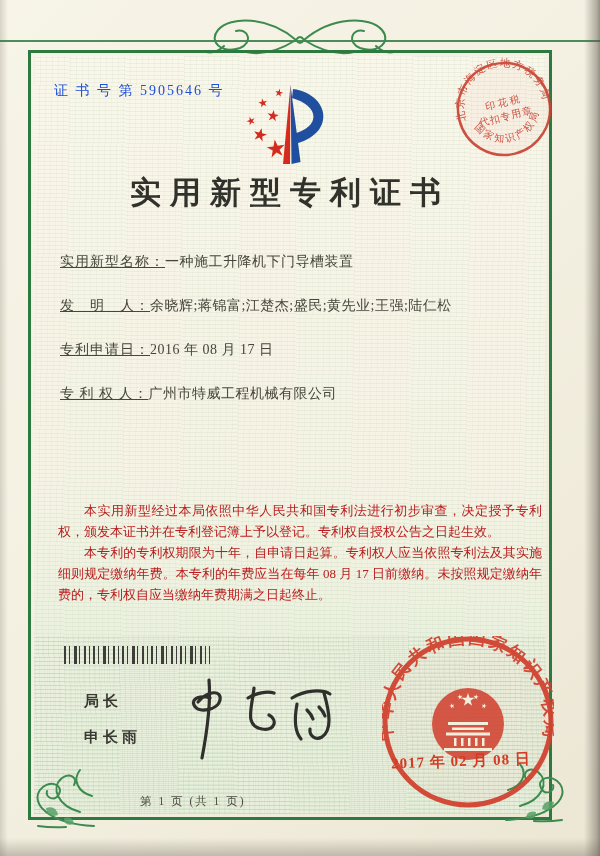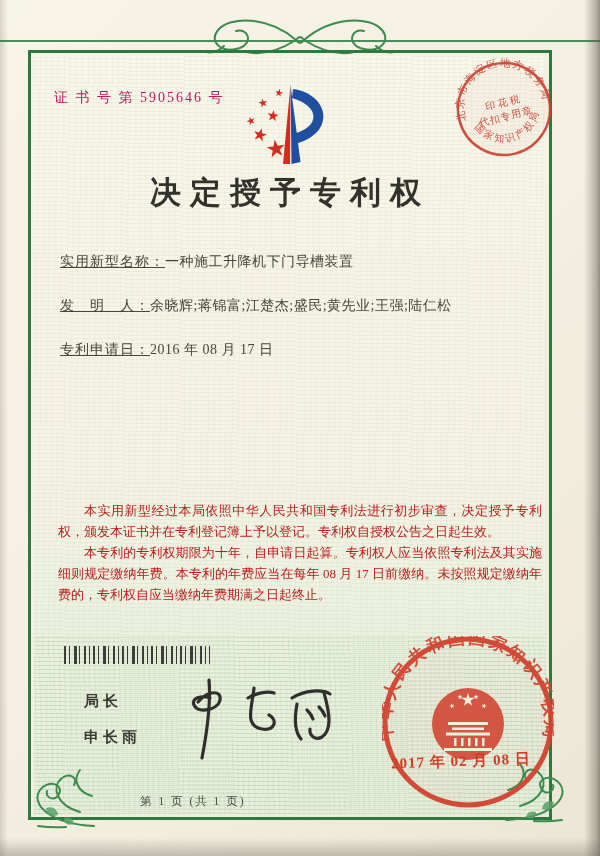--- a/index.html
+++ b/index.html
@@ -29,21 +29,21 @@
       linear-gradient(to bottom,#f9f6ea 0%,#f6f3e5 55%,#ecf1df 75%,#e7eedb 100%);}
   .lower-tint{position:absolute;left:34px;top:636px;width:512px;height:178px;
     background-image:
       repeating-linear-gradient(0deg, rgba(105,158,105,.16) 0 1px, rgba(0,0,0,0) 1px 4px),
       repeating-linear-gradient(88deg, rgba(105,158,105,.07) 0 1px, rgba(0,0,0,0) 1px 5px);}
 
   .flourish{position:absolute;width:84px;height:88px;}
   .flourish-bl{left:16px;top:744px;}
   .flourish-br{left:500px;top:738px;transform:scaleX(-1);}
 
-  .cert-no{position:absolute;left:54px;top:89px;font-size:14px;letter-spacing:2px;color:#be185d;}
+  .cert-no{position:absolute;left:54px;top:82px;font-size:14px;letter-spacing:2px;color:#1d4ed8;}
   .logo{position:absolute;left:232px;top:82px;width:126px;height:86px;}
   .tax-seal{position:absolute;left:454px;top:58px;width:100px;height:102px;transform:rotate(-14deg);opacity:.92;}
 
   .title{position:absolute;left:40px;top:172px;width:500px;text-align:center;
     font-size:31px;font-weight:700;letter-spacing:9px;color:#32322c;}
 
   .fields{position:absolute;left:60px;top:254px;width:470px;}
   .field-row{font-size:14px;color:#46463c;margin-bottom:28px;line-height:16px;white-space:nowrap;}
   .field-row .lab{letter-spacing:1px;text-decoration:underline;}
   .field-row .val{letter-spacing:.5px;}
@@ -141,31 +141,34 @@
   <text font-size="10.5" letter-spacing="1.8" fill="#c94434" font-family="Liberation Serif,serif">
     <textPath href="#taxtop" startOffset="50%" text-anchor="middle">北京市海淀区地方税务局</textPath>
   </text>
   <text font-size="10" letter-spacing="2" fill="#c94434" font-family="Liberation Serif,serif">
     <textPath href="#taxbot" startOffset="50%" text-anchor="middle">国家知识产权局</textPath>
   </text>
   <text x="50" y="48" text-anchor="middle" font-size="10" fill="#c94434" font-family="Liberation Serif,serif">印 花 税</text>
   <text x="50" y="62" text-anchor="middle" font-size="10" letter-spacing="1" fill="#c94434" font-family="Liberation Serif,serif">代扣专用章</text>
 </svg>
 
-<div class="title">决定授予专利权</div>
+<div class="title">实用新型专利证书</div>
 
 <div class="fields">
   <div class="field-row">
     <span class="lab">实用新型名称：</span><span class="val">一种施工升降机下门导槽装置</span>
   </div>
   <div class="field-row">
     <span class="lab">发　明　人：</span><span class="val">余晓辉;蒋锦富;江楚杰;盛民;黄先业;王强;陆仁松</span>
   </div>
   <div class="field-row">
     <span class="lab">专利申请日：</span><span class="val">2016 年 08 月 17 日</span>
+  </div>
+  <div class="field-row">
+    <span class="lab">专 利 权 人：</span><span class="val">广州市特威工程机械有限公司</span>
   </div>
 </div>
 
 <div class="paras">
   <p>本实用新型经过本局依照中华人民共和国专利法进行初步审查，决定授予专利权，颁发本证书并在专利登记簿上予以登记。专利权自授权公告之日起生效。</p>
   <p>本专利的专利权期限为十年，自申请日起算。专利权人应当依照专利法及其实施细则规定缴纳年费。本专利的年费应当在每年 08 月 17 日前缴纳。未按照规定缴纳年费的，专利权自应当缴纳年费期满之日起终止。</p>
 </div>
 
 <div class="barcode"></div>
 

